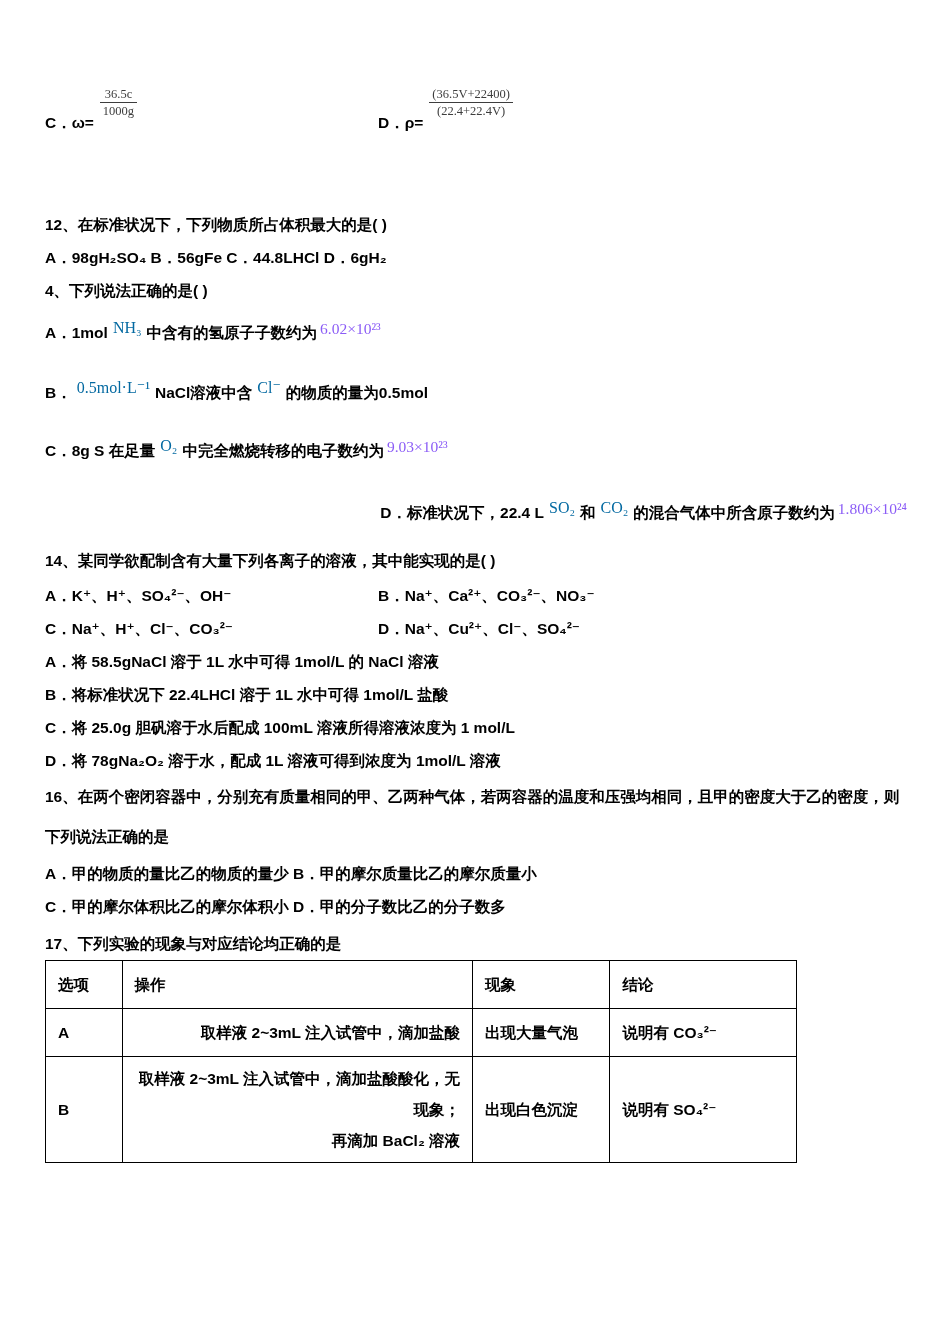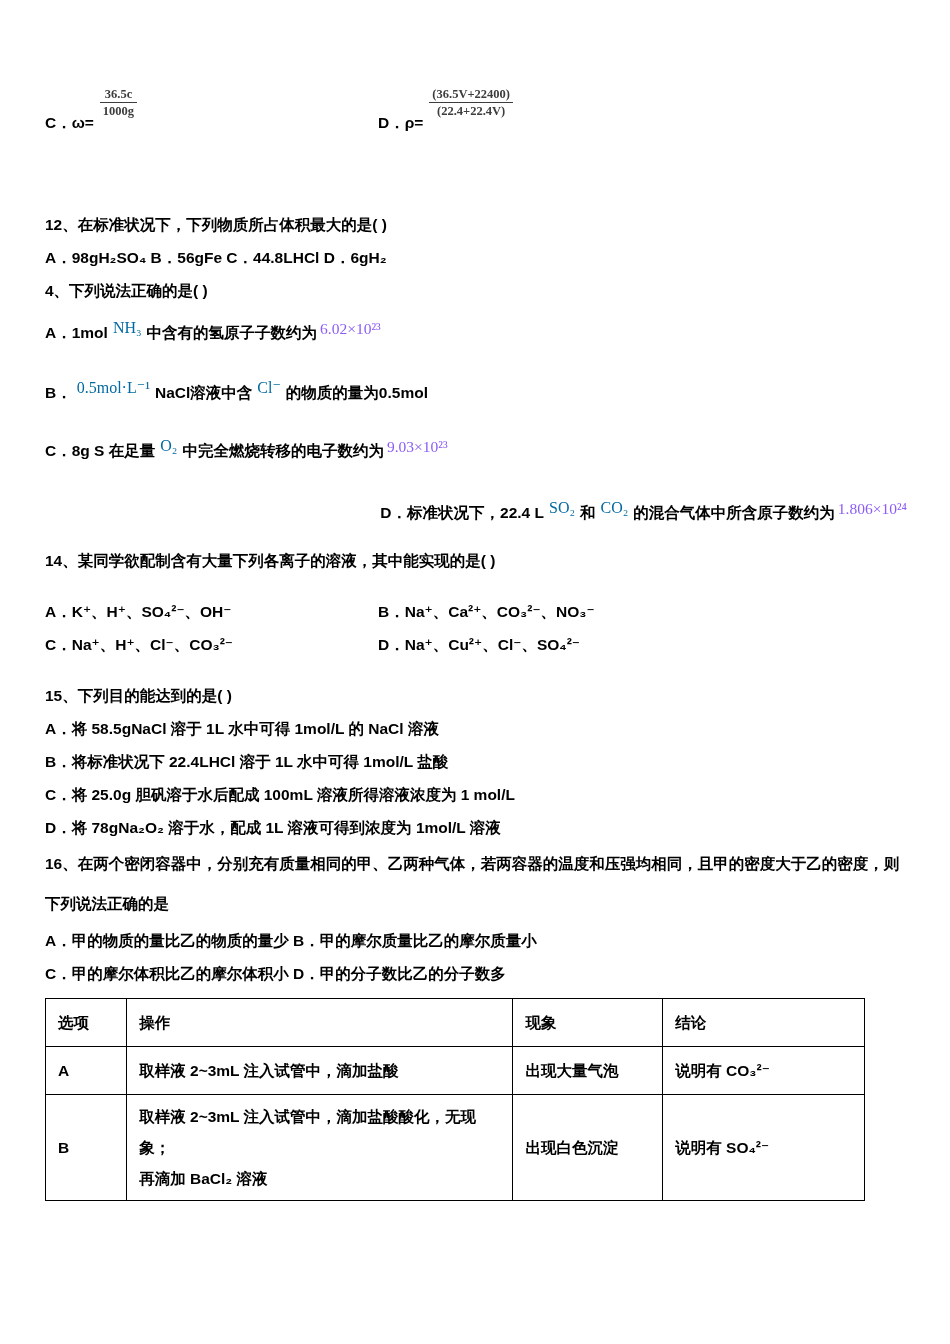--- a/index.html
+++ b/index.html
@@ -14,21 +14,21 @@
 
   
   .formula-row { position:relative; height:54px; margin-bottom:52px; }
   .fgroup { position:absolute; top:0; display:flex; align-items:flex-end; }
   .fgroup.fc { left:0; }
   .fgroup.fd { left:333px; }
   .fgroup .opt-label { padding-bottom:2px; }
   .frac {
     display:inline-block; text-align:center; margin-left:6px;
     font-family:"Liberation Serif","DejaVu Serif",serif;
-    font-weight:bold; color:#3d3d3d; font-size:12.5px; line-height:1.3;
+    font-weight:normal; color:#3d3d3d; font-size:12.5px; line-height:1.3;
     transform:translateY(-16px);
   }
   .frac .num { display:block; border-bottom:1px solid #3d3d3d; padding:0 3px; }
   .frac .den { display:block; padding:0 3px; }
 
   
   .eq {
     font-family:"Liberation Serif","DejaVu Serif",serif;
     font-weight:normal; color:#0369a1; font-size:16px;
     position:relative; top:-5px; margin:0 5px;
@@ -41,39 +41,39 @@
 
   
   .col-l { display:inline-block; width:333px; }
 
   
   .mt9  { margin-top:9px; }
   .mt15 { margin-top:15px; }
   .mt25 { margin-top:25px; }
   .mt27 { margin-top:27px; }
   .mt29 { margin-top:29px;text-align:right; }
-  .mt2  { margin-top:18px; }
+  .mt2  { margin-top:2px; }
   .mt4  { margin-top:4px; }
   .q16s { line-height:40px; }
 
   
-  .exp-table { border-collapse:collapse; width:820px; margin-top:8px; }
+  .exp-table { border-collapse:collapse; width:752px; }
   .exp-table td {
     border:1px solid #000; padding:6px 12px;
     text-align:left; vertical-align:middle;
     font-weight:bold; font-size:15.5px; line-height:31px;
   }
   .exp-table col.c-opt  { width:85px; }
   .exp-table col.c-op   { width:415px; }
   .exp-table col.c-ph   { width:160px; }
   .exp-table col.c-con  { width:214px; }
   .exp-table .h-row td  { height:48px; }
   .exp-table .row-a td  { height:48px; }
   .exp-table .row-b td  { height:95px; }
-  .op-line { display:block; }
+  .op-line { display:block;text-align:right; }
 </style>
 </head>
 <body>
 
 <div class="page">
 
   <div class="formula-row">
     <span class="fgroup fc">
       <span class="opt-label">C．ω=</span>
       <span class="frac">
@@ -108,30 +108,30 @@
   </p>
 
   <p class="line mt15">14、某同学欲配制含有大量下列各离子的溶液，其中能实现的是( )</p>
   <p class="line mt2">
     <span class="col-l">A．K⁺、H⁺、SO₄²⁻、OH⁻</span><span>B．Na⁺、Ca²⁺、CO₃²⁻、NO₃⁻</span>
   </p>
   <p class="line">
     <span class="col-l">C．Na⁺、H⁺、Cl⁻、CO₃²⁻</span><span>D．Na⁺、Cu²⁺、Cl⁻、SO₄²⁻</span>
   </p>
 
-  <p class="line mt2">15、下列目的能达到的是(   )</p>
   <p class="line">A．将 58.5gNaCl 溶于 1L 水中可得 1mol/L 的 NaCl 溶液</p>
   <p class="line">B．将标准状况下 22.4LHCl 溶于 1L 水中可得 1mol/L 盐酸</p>
   <p class="line">C．将 25.0g 胆矾溶于水后配成 100mL 溶液所得溶液浓度为 1 mol/L</p>
   <p class="line">D．将 78gNa₂O₂ 溶于水，配成 1L 溶液可得到浓度为 1mol/L 溶液</p>
 
   <p class="q16s">16、在两个密闭容器中，分别充有质量相同的甲、乙两种气体，若两容器的温度和压强均相同，且甲的密度大于乙的密度，则下列说法正确的是</p>
   <p class="line">A．甲的物质的量比乙的物质的量少   B．甲的摩尔质量比乙的摩尔质量小</p>
   <p class="line">C．甲的摩尔体积比乙的摩尔体积小   D．甲的分子数比乙的分子数多</p>
 
+  <p class="line mt4">17、下列实验的现象与对应结论均正确的是</p>
   <table class="exp-table">
     <colgroup>
       <col class="c-opt">
         <col class="c-op">
         <col class="c-ph">
         <col class="c-con">
     </colgroup>
     <tbody>
       <tr class="h-row">
         <td>选项</td>

